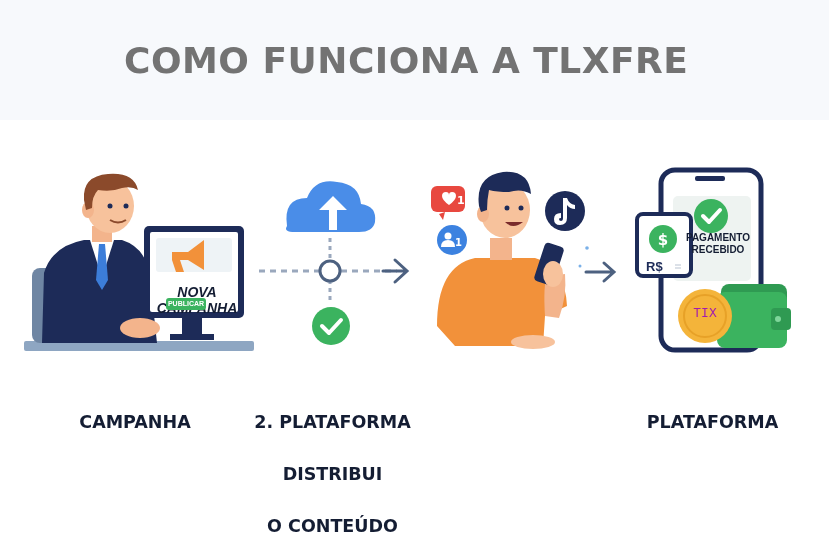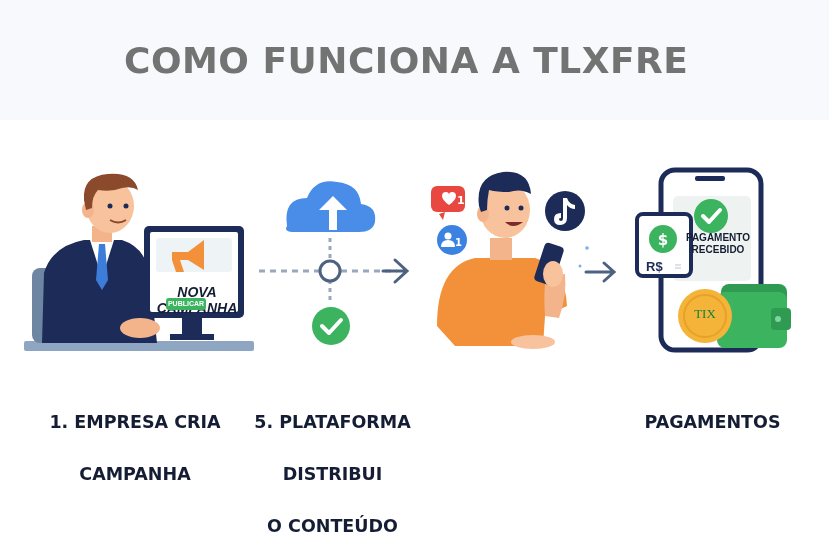--- a/index.html
+++ b/index.html
@@ -149,29 +149,28 @@
   <circle cx="153" cy="153" r="3" fill="#7fd69a"></circle>
 
   <circle cx="80" cy="150" r="27" fill="#f4b43a"></circle>
   <circle cx="80" cy="150" r="21" fill="none" stroke="#e7a127" stroke-width="2"></circle>
 </svg>
 <div class="ill" style="left:673px;top:232px;width:90px;text-align:center;font-size:10px;font-weight:bold;line-height:12px;color:#141d33;">
   <span class="cap-line">PAGAMENTO</span>
   <span class="cap-line">RECEBIDO</span>
 </div>
 <div class="ill" style="left:646px;top:259px;font-size:13px;font-weight:bold;color:#1d2b58;">R$</div>
-<div class="ill" style="left:690px;top:306px;width:30px;text-align:center;font-family:Liberation Serif, serif;font-size:13px;color:#15803d;">TIX</div>
+<div class="ill" style="left:690px;top:306px;width:30px;text-align:center;font-family:Liberation Mono, monospace;font-size:13px;color:#a21caf;">TIX</div>
 
 <div class="caption" style="left:40px;top:383px;width:190px;">
-  <span class="cap-line">1. EMPRESA CRIA</span>
   <span class="cap-line">CAMPANHA</span>
 </div>
 <div class="caption" style="left:250px;top:383px;width:165px;">
-  <span class="cap-line">5. PLATAFORMA</span>
+  <span class="cap-line">2. PLATAFORMA</span>
   <span class="cap-line">DISTRIBUI</span>
   <span class="cap-line">O CONTEÚDO</span>
 </div>
 <div class="caption" style="left:430px;top:383px;width:165px;">
 </div>
 <div class="caption" style="left:630px;top:383px;width:165px;">
-  <span class="cap-line">PAGAMENTOS</span>
+  <span class="cap-line">PLATAFORMA</span>
   
 </div>
 
 </body></html>

